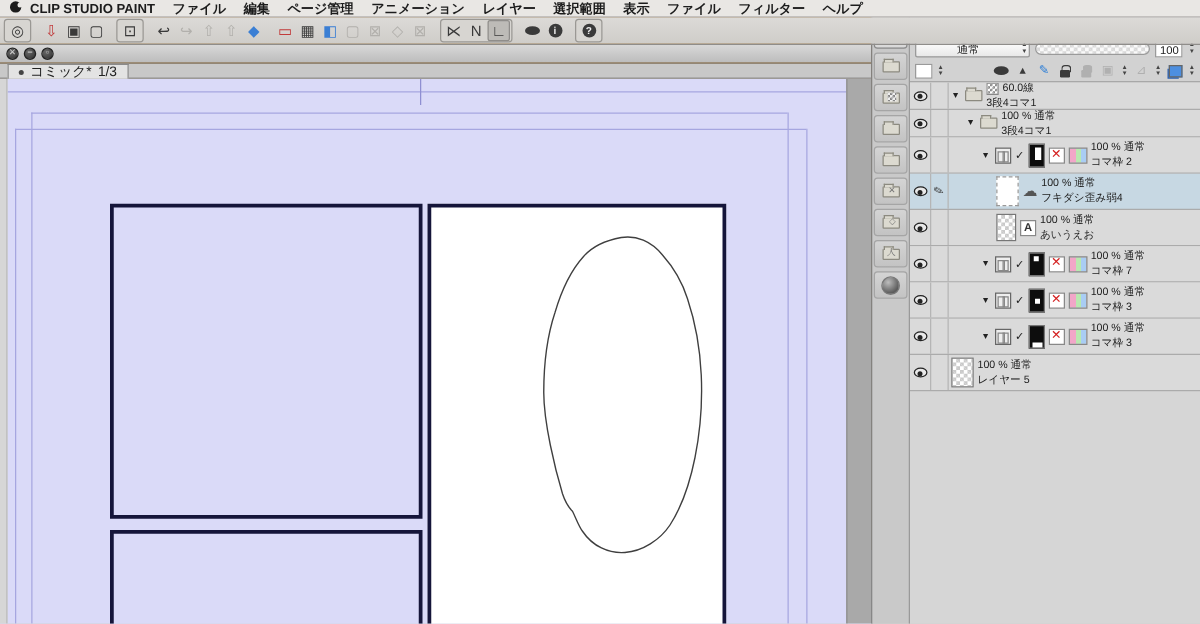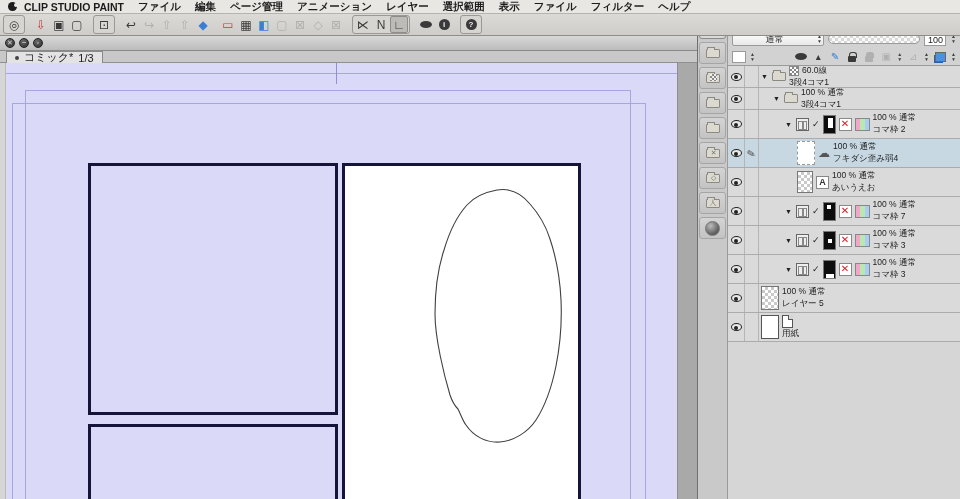--- a/index.html
+++ b/index.html
@@ -581,32 +581,17 @@
             <div class="lcontent" style="padding-left: 2px;">
               <span class="thumb big checker-bg"></span>
               <div class="ltext">
                 <div class="info">
                   <span>100 % 通常</span>
                 </div>
                 <div class="nm">レイヤー 5</div>
               </div>
             </div>
           </div>
-          <div class="lrow" style="height: 29px;">
-            <div class="cell-eye">
-              <span class="eye-shape"></span>
-            </div>
-            <div class="cell-pen"></div>
-            <div class="lcontent" style="padding-left: 2px;">
-              <span class="thumb paper-thumb"></span>
-              <div class="ltext">
-                <div class="info">
-                  <span class="paper-badge"></span>
-                </div>
-                <div class="nm">用紙</div>
-              </div>
-            </div>
-          </div>
         </div>
     </div>
   </div>
 
 </div>
 
 </body></html>

